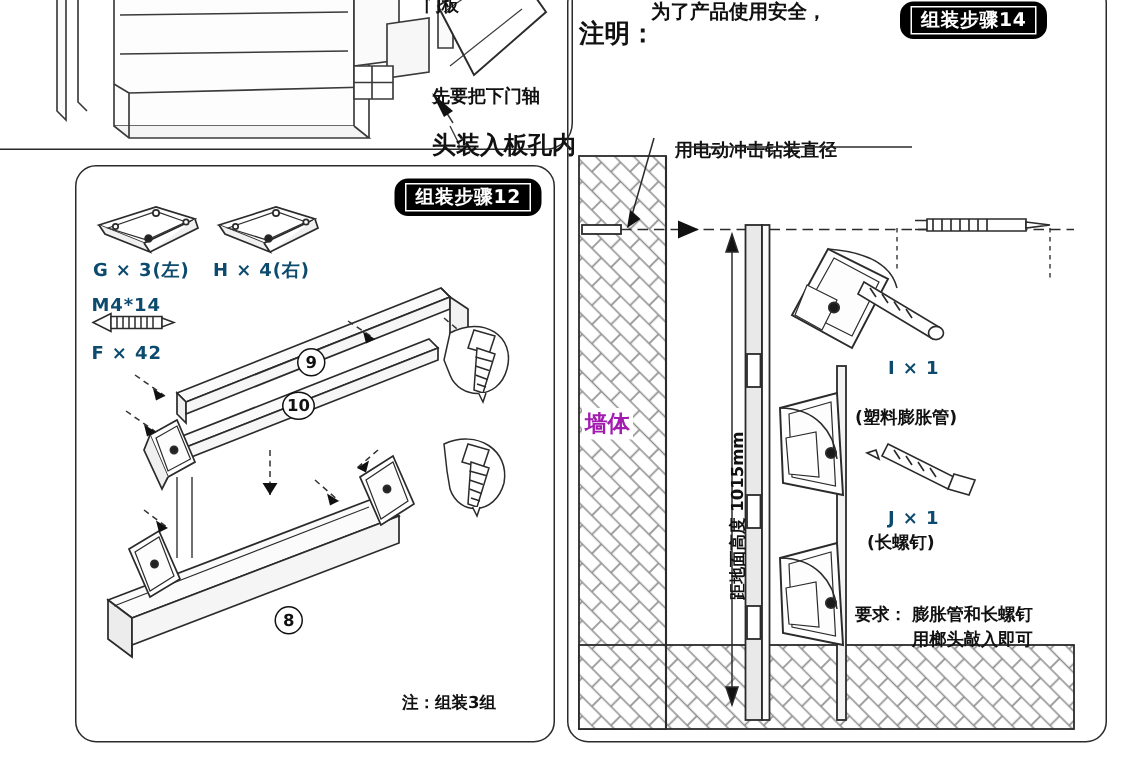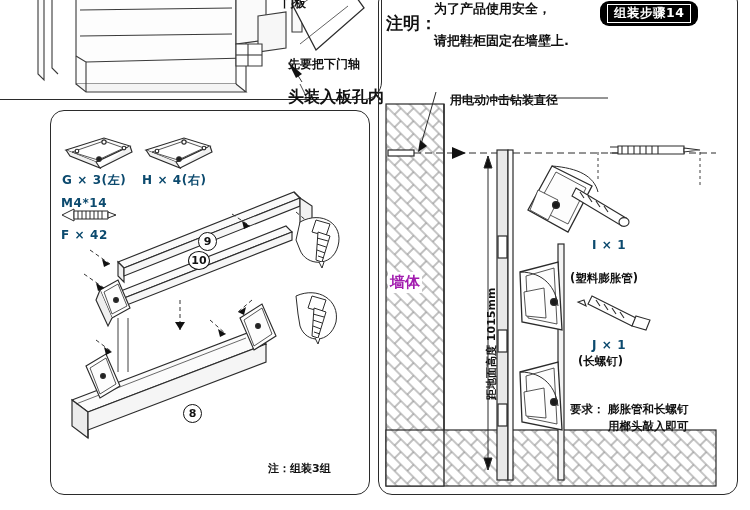--- a/index.html
+++ b/index.html
@@ -104,20 +104,23 @@
     <path d="M300 84 L306 96 L306 100" fill="none" stroke="#3a3a3a" stroke-width=".9"></path>
   </svg>
 
   <div class="lbl cn" style="left:283px;top:-4px;">门板</div>
 
   <div class="lbl cn" style="left:288px;top:56px;font-size:12px;">先要把下门轴</div>
   <div class="lbl cn" style="left:288px;top:86px;font-size:16px;">头装入板孔内</div>
 
   <div class="panel" style="left:50px;top:110px;width:320px;height:385px;"></div>
 
+  <div class="step-banner" style="left:263px;top:119px;">
+    <span class="inner cn">组装步骤12</span>
+  </div>
 
   <svg width="750" height="510">
 
     <g fill="none" stroke="#2b2b2b" stroke-width="1.15">
 
       <g>
         <path d="M66 150 L104 138 L130 146 L96 162 Z" fill="#fcfcfc"></path>
         <path d="M66 150 L70 156 L100 168 L96 162" fill="#f0f0f0"></path>
         <path d="M130 146 L132 152 L100 168" fill="#f0f0f0"></path>
         <path d="M72 152 L104 141 L124 148 L98 160 Z" fill="#ffffff" stroke-width=".8"></path>
@@ -228,34 +231,33 @@
     </g>
   </svg>
 
   <div class="partlbl" style="left:62px;top:172px;">G × 3(左)</div>
   <div class="partlbl" style="left:142px;top:172px;">H × 4(右)</div>
 
   <div class="partlbl" style="left:61px;top:196px;">M4*14</div>
   <div class="partlbl" style="left:61px;top:228px;">F × 42</div>
 
   <div class="circnum" style="left:198px;top:232px;">9</div>
-  <div class="circnum wide" style="left:188px;top:251px;">10</div>
+  <div class="circnum wide" style="left:188px;top:261px;">10</div>
   <div class="circnum" style="left:183px;top:404px;">8</div>
 
   <div class="lbl cn" style="left:268px;top:462px;font-size:11px;">注：组装3组</div>
 
   <div class="panel" style="left:378px;top:-12px;width:360px;height:507px;"></div>
 
   <div class="step-banner" style="left:600px;top:1px;">
     <span class="inner cn">组装步骤14</span>
   </div>
 
   <div class="lbl cn" style="left:386px;top:12px;font-size:17px;">注明：</div>
   <div class="lbl cn" style="left:434px;top:0;font-size:13px;">为了产品使用安全，</div>
-  <div class="lbl cn" style="left:434px;top:32px;font-size:13px;">请把鞋柜固定在墙壁上.</div>
 
   <div class="lbl cn" style="left:450px;top:69px;font-size:12px;margin-top:23px;">用电动冲击钻装直径</div>
 
   <svg width="750" height="510">
     <defs>
       <pattern id="brick" width="18" height="18" patternUnits="userSpaceOnUse" patternTransform="rotate(45)">
         <rect width="18" height="18" fill="#ffffff"></rect>
         <path d="M0 0 L18 0 M0 9 L18 9 M9 0 L9 9 M0 9 L0 18 M18 9 L18 18 M0 18 L18 18" stroke="#8e8e8e" stroke-width="1.1" fill="none"></path>
       </pattern>
     </defs>

